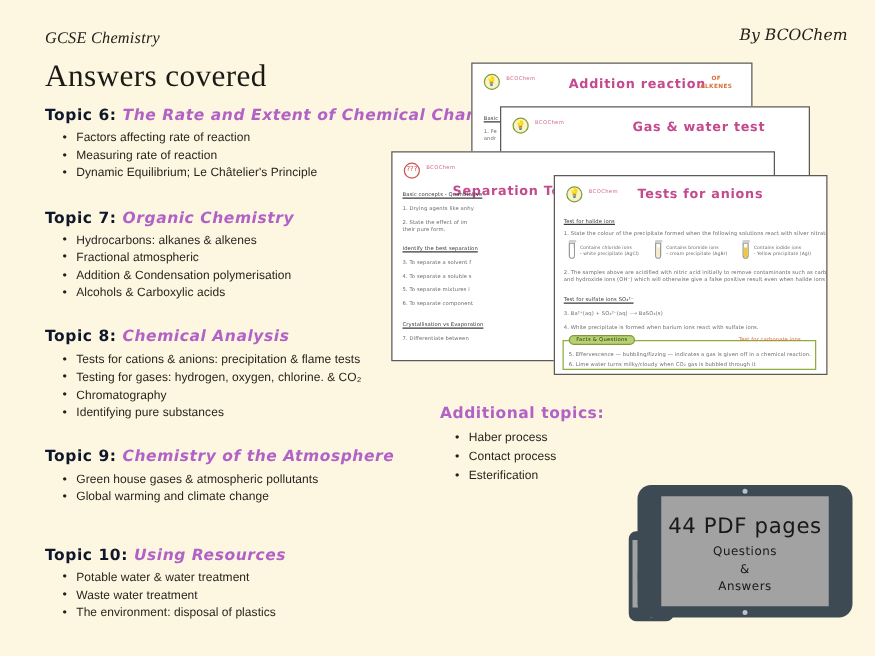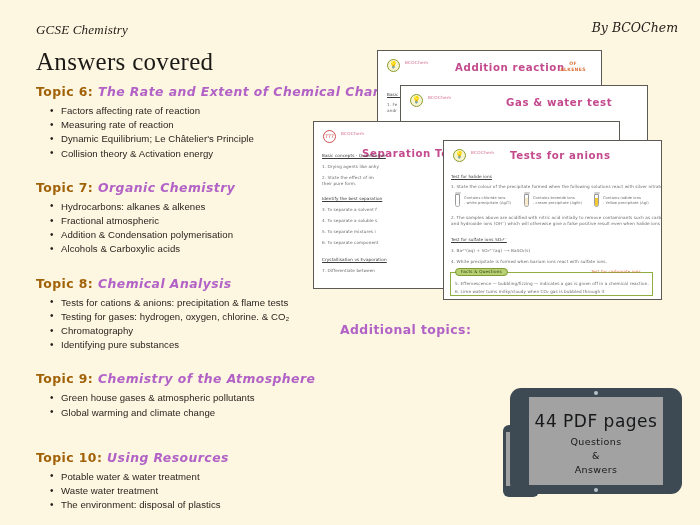--- a/index.html
+++ b/index.html
@@ -45,42 +45,42 @@
   .topic-block { margin-bottom: 8px; }
   .topic-head {
     font-family: "DejaVu Sans", sans-serif;
     font-size: 12.4px;
     font-weight: bold;
     color: #b262c6;
     letter-spacing: .45px;
     margin-bottom: 5px;
     white-space: nowrap;
   }
-  .topic-head .num { color: #a16207; }
+  .topic-head .num { color: #0f172a; }
   .topic-head .nm  { font-style: italic; }
   .bullets { list-style: none; margin: 0 0 0 14px; padding: 0; }
   .bullets li {
     position: relative;
     font-family: Liberation Sans, sans-serif;
     font-size: 9.6px;
     line-height: 14.2px;
     color: #241f1b;
     padding-left: 11px;
     letter-spacing: .05px;
     white-space: nowrap;
   }
   .bullets li::before {
     content: "•";
     position: absolute; left: 0; top: -0.5px;
     font-size: 10px; color: #241f1b;
   }
   .topic-gap { height: 11px; }
 
   
-  .addl { position: absolute; left: 340px; top: 322px; width: 190px; }
+  .addl { position: absolute; left: 352px; top: 322px; width: 190px; }
   .addl .topic-head { font-size: 12.4px; margin-bottom: 6px; }
   .addl .bullets { margin-left: 12px; }
   .addl .bullets li { line-height: 15px; }
 
   
   .card {
     position: absolute;
     background: #ffffff;
     border: 1px solid #5d5a55;
     overflow: hidden;
@@ -264,21 +264,20 @@
 
     <div class="topic-block">
       <div class="topic-head">
         <span class="num">Topic 6:</span>
         <span class="nm">The Rate and Extent of Chemical Change</span>
       </div>
       <ul class="bullets">
         <li>Factors affecting rate of reaction</li>
         <li>Measuring rate of reaction</li>
         <li>Dynamic Equilibrium; Le Châtelier's Principle</li>
-        <li>Collision theory &amp; Activation energy</li>
       </ul>
     </div>
     <div class="topic-gap"></div>
 
     <div class="topic-block">
       <div class="topic-head">
         <span class="num">Topic 7:</span>
         <span class="nm">Organic Chemistry</span>
       </div>
       <ul class="bullets">
@@ -325,20 +324,25 @@
       <ul class="bullets">
         <li>Potable water &amp; water treatment</li>
         <li>Waste water treatment</li>
         <li>The environment: disposal of plastics</li>
       </ul>
     </div>
   </div>
 
   <div class="addl">
     <div class="topic-head">Additional topics:</div>
+    <ul class="bullets">
+      <li>Haber process</li>
+      <li>Contact process</li>
+      <li>Esterification</li>
+    </ul>
   </div>
 
   <div class="card" style="left:377px; top:50px; width:225px; height:125px;">
     <div class="card-inner">
       <div class="card-badge">💡</div>
       <div class="card-tag">BCOChem</div>
       <div class="card-title" style="left:77px;">Addition reaction</div>
       <div class="card-sub" style="left:180px; top:10px; width:30px;">OF<br>ALKENES</div>
       <div class="ln u" style="left:9px; top:41px;">Basic concepts</div>
       <div class="ln" style="left:9px; top:51px;">1.   Fe</div>

